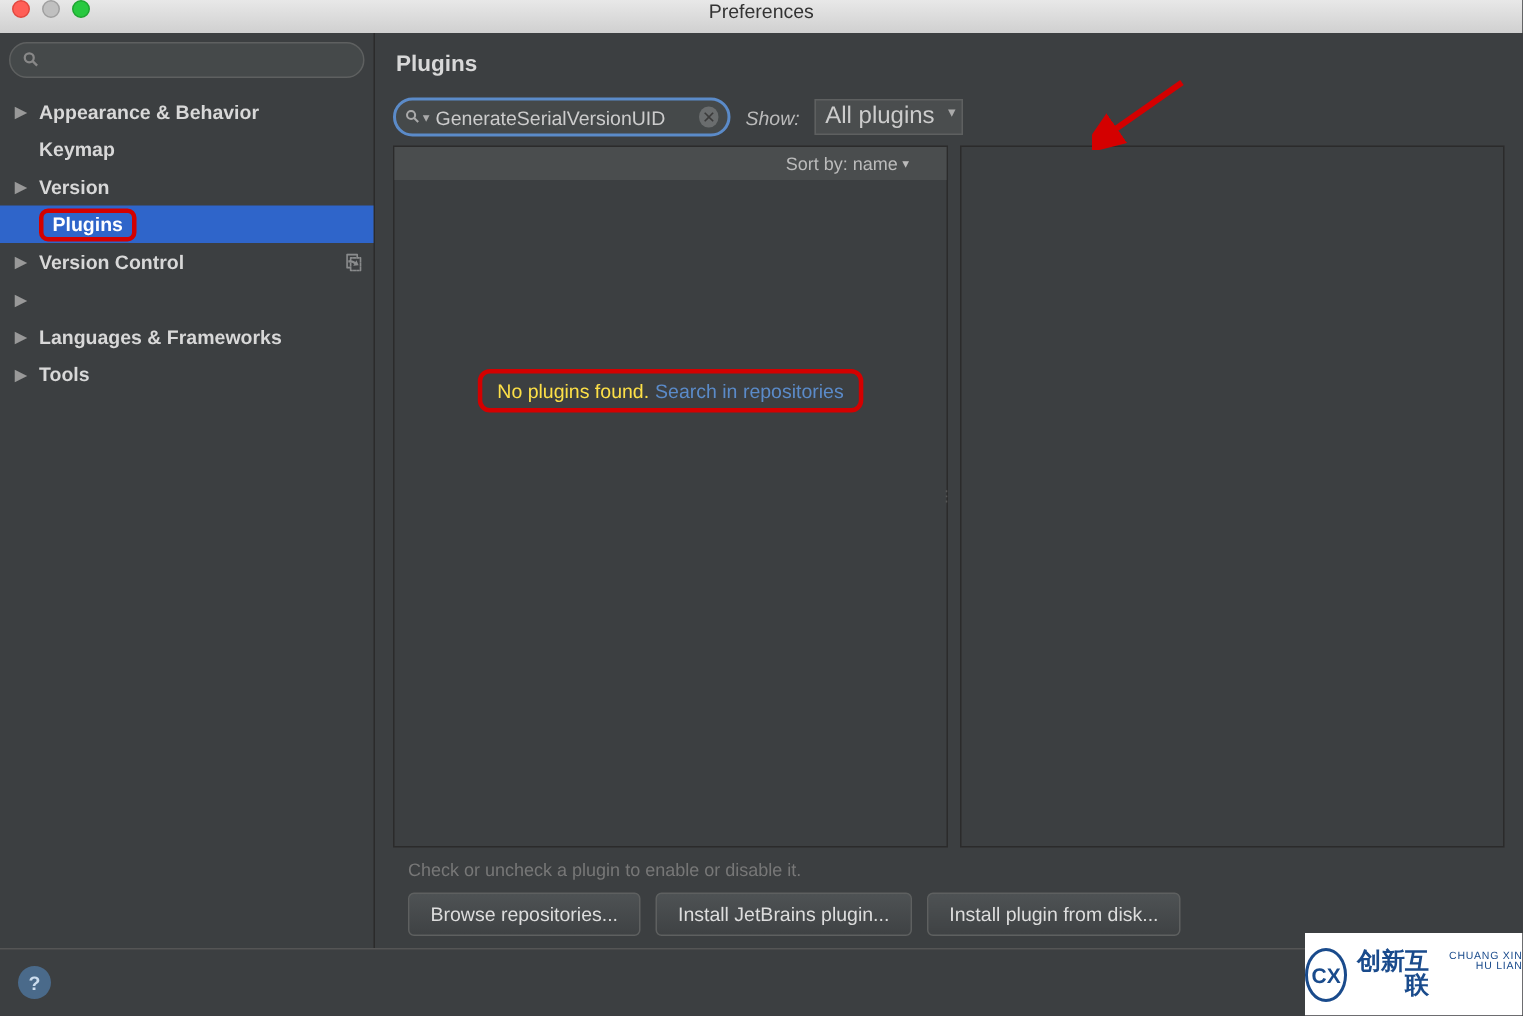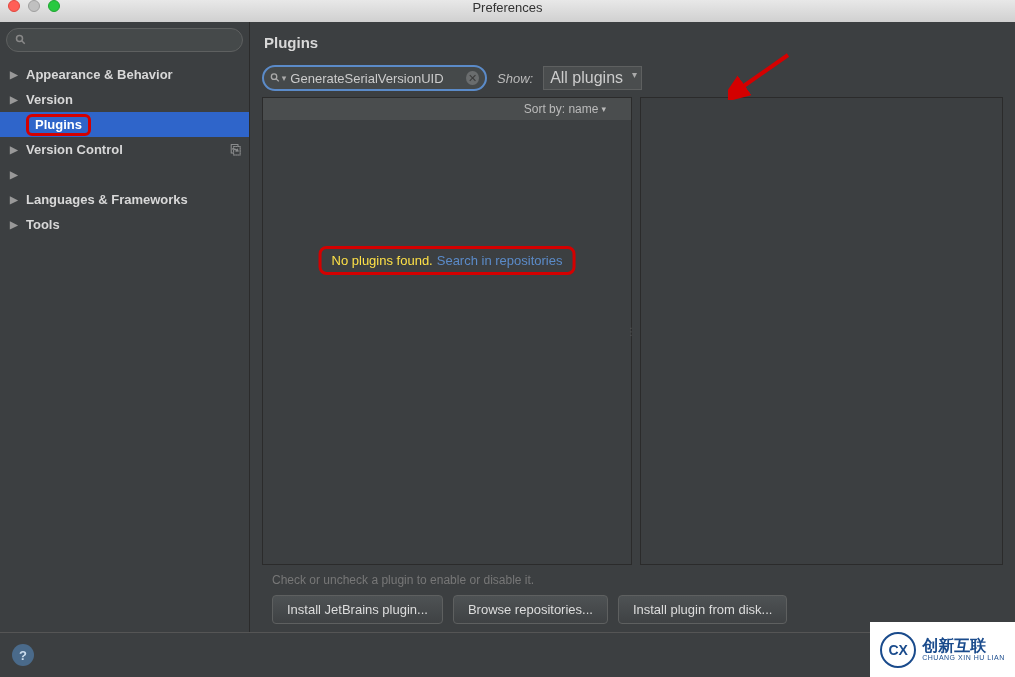--- a/index.html
+++ b/index.html
@@ -42,23 +42,23 @@
   .no-plugins-box .msg { color:#fde047; }
   .no-plugins-box a { color:#5b8bc9; margin-left:4px; cursor:pointer;}
   .drag-handle{position:absolute; right:-3px; top:50%; transform:translateY(-50%); color:#555; font-size:10px; letter-spacing:-2px;}
   .hint { color:#777; font-size:12px; margin:8px 0 8px 10px; }
   .button-row { display:flex; gap:10px; margin:0 0 8px 10px; }
   .btn { background:linear-gradient(#4e5254,#3f4244); border:1px solid #5e6060; color:#ddd; padding:6px 14px; border-radius:4px; font-size:13px; cursor:pointer; }
   .footer { position:absolute; bottom:0; left:0; right:0; height:45px; background:#3c3f41; border-top:1px solid #555; display:flex; align-items:center; padding:0 12px; }
   .help { width:22px; height:22px; border-radius:50%; background:#4a6a8a; color:#cde; display:flex; align-items:center; justify-content:center; font-weight:bold; cursor:pointer;}
   .footer-right { margin-left:auto; display:flex; gap:10px; }
   .red-arrow { position:absolute; top:28px; left:478px; pointer-events:none; }
-  .watermark { position:absolute; right:0; bottom:0; width:145px; height:55px; background:#fff; display:flex; align-items:center; justify-content:center; gap:6px; }
+  .watermark { position:absolute; right:0; bottom:0; width:145px; height:55px; background:#fff; display:flex; align-items:center; justify-content:center; gap:6px;text-align:right; }
   .watermark .circle { width:36px;height:36px;border:2px solid #1a4b8c;border-radius:50%;display:flex;align-items:center;justify-content:center;color:#1a4b8c;font-weight:bold;font-size:14px;}
-  .watermark .txt{display:flex;flex-direction:column;line-height:1;}
+  .watermark .txt{display:flex;flex-direction:row;line-height:1;}
   .watermark .cn{color:#1a4b8c;font-size:16px;font-weight:bold;}
   .watermark .en{color:#1a4b8c;font-size:7px;letter-spacing:0.5px;}
 </style>
 </head>
 <body>
 
 <div class="titlebar">
   <div class="traffic">
     <div class="dot red"></div>
     <div class="dot yellow"></div>
@@ -72,20 +72,24 @@
     <div class="sidebar-search">
       <svg viewBox="0 0 16 16">
           <circle cx="6" cy="6" r="4" fill="none" stroke="#888" stroke-width="2"></circle>
           <line x1="9" y1="9" x2="13" y2="13" stroke="#888" stroke-width="2"></line>
         </svg>
     </div>
     <div class="tree">
       <div class="tree-item">
           <span class="arrow">▶</span>
           <span>Appearance &amp; Behavior</span>
+        </div>
+      <div class="tree-item no-arrow">
+          <span class="arrow">▶</span>
+          <span>Keymap</span>
         </div>
       <div class="tree-item">
           <span class="arrow">▶</span>
           <span>Version</span>
         </div>
       <div class="tree-item no-arrow selected">
           <span class="arrow">▶</span>
           <span class="plugins-highlight">Plugins</span>
         </div>
       <div class="tree-item">
@@ -144,22 +148,22 @@
           <a>Search in repositories</a>
         </div>
         <span class="drag-handle">⋮</span>
       </div>
       <div class="panel-right"></div>
     </div>
 
     <div class="hint">Check or uncheck a plugin to enable or disable it.</div>
 
     <div class="button-row">
+      <button class="btn">Browse repositories...</button>
       <button class="btn">Install JetBrains plugin...</button>
-      <button class="btn">Browse repositories...</button>
       <button class="btn">Install plugin from disk...</button>
     </div>
   </div>
 </div>
 
 <div class="footer">
   <div class="help">?</div>
   <div class="footer-right">
     <button class="btn">Cancel</button>
   </div>

